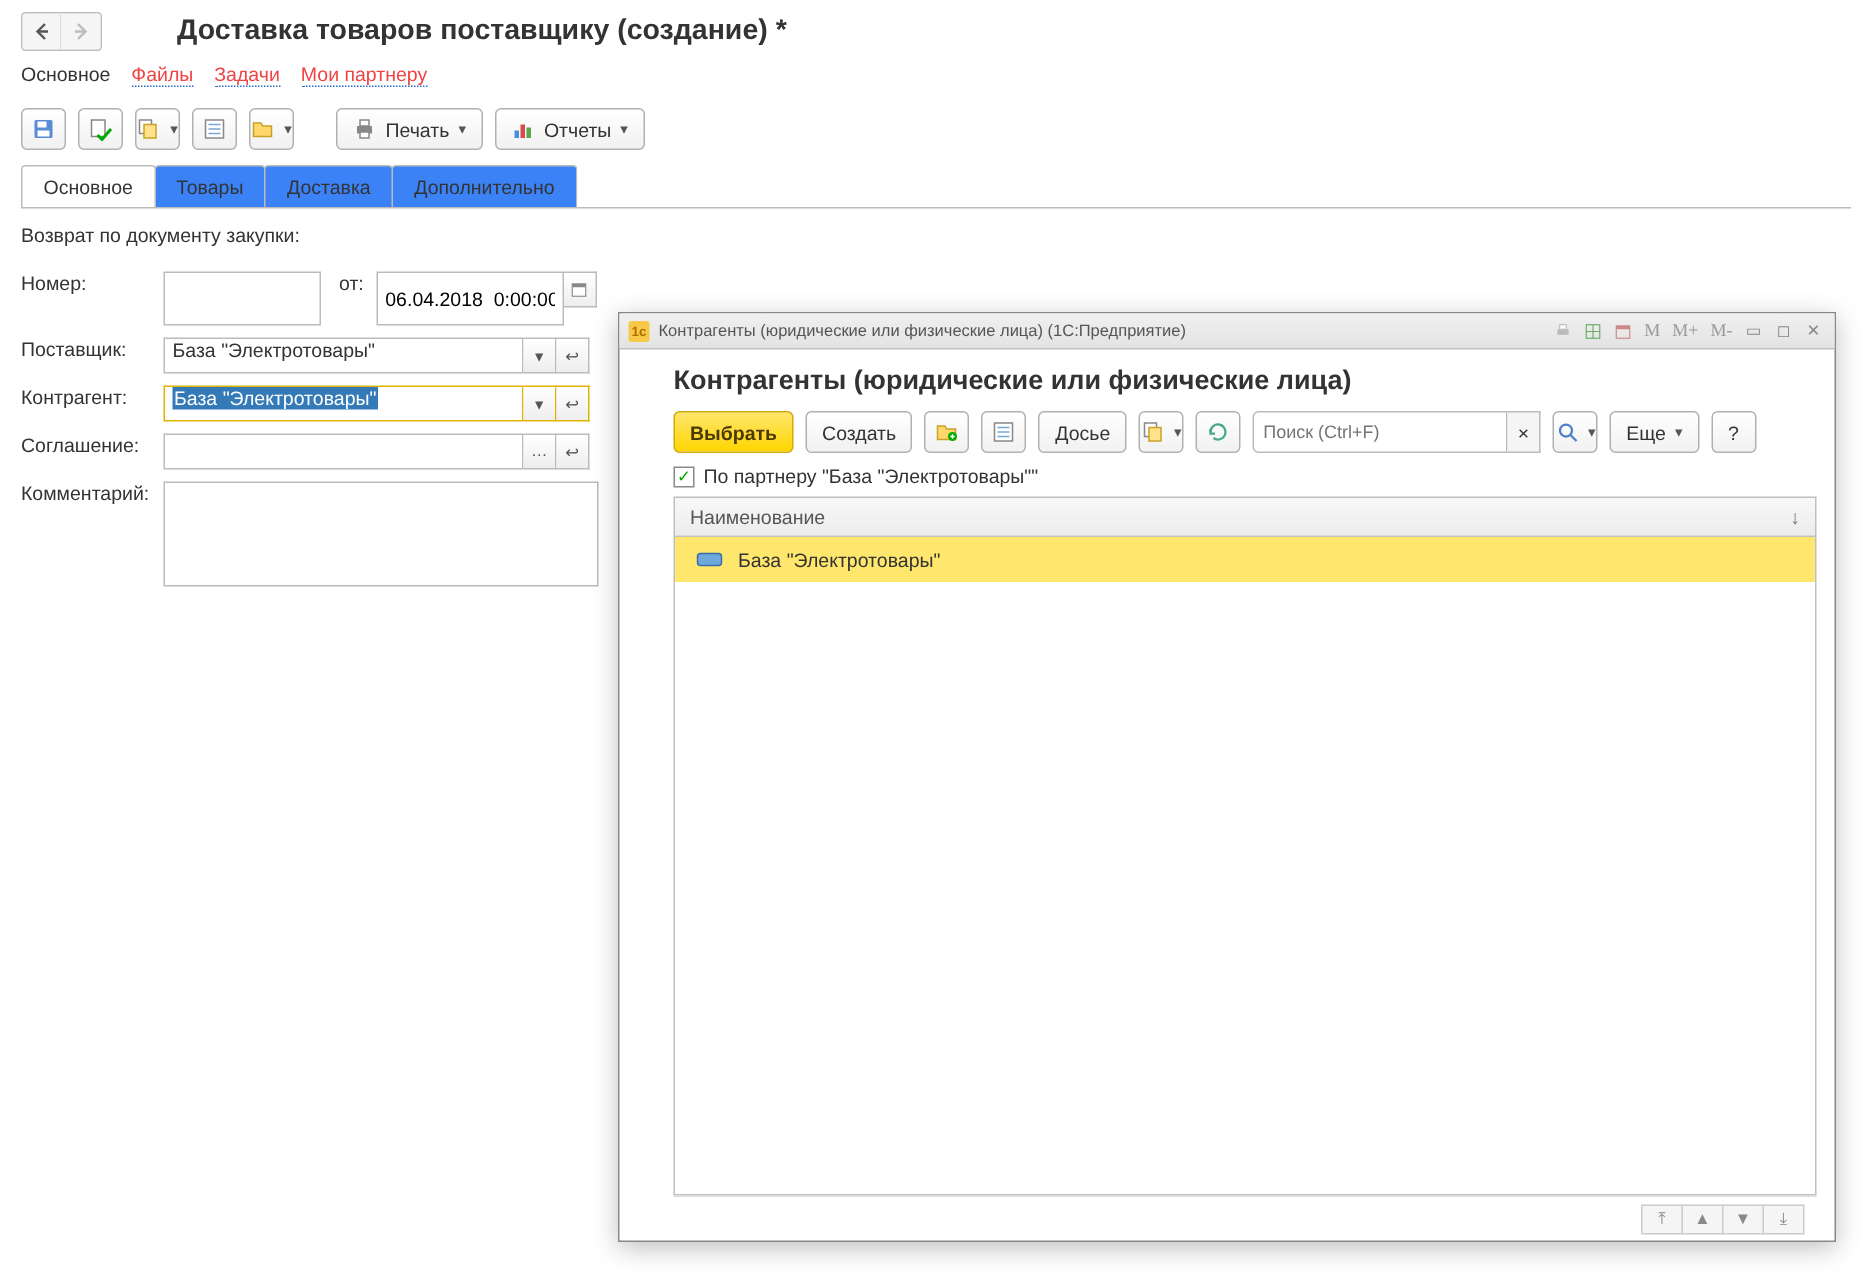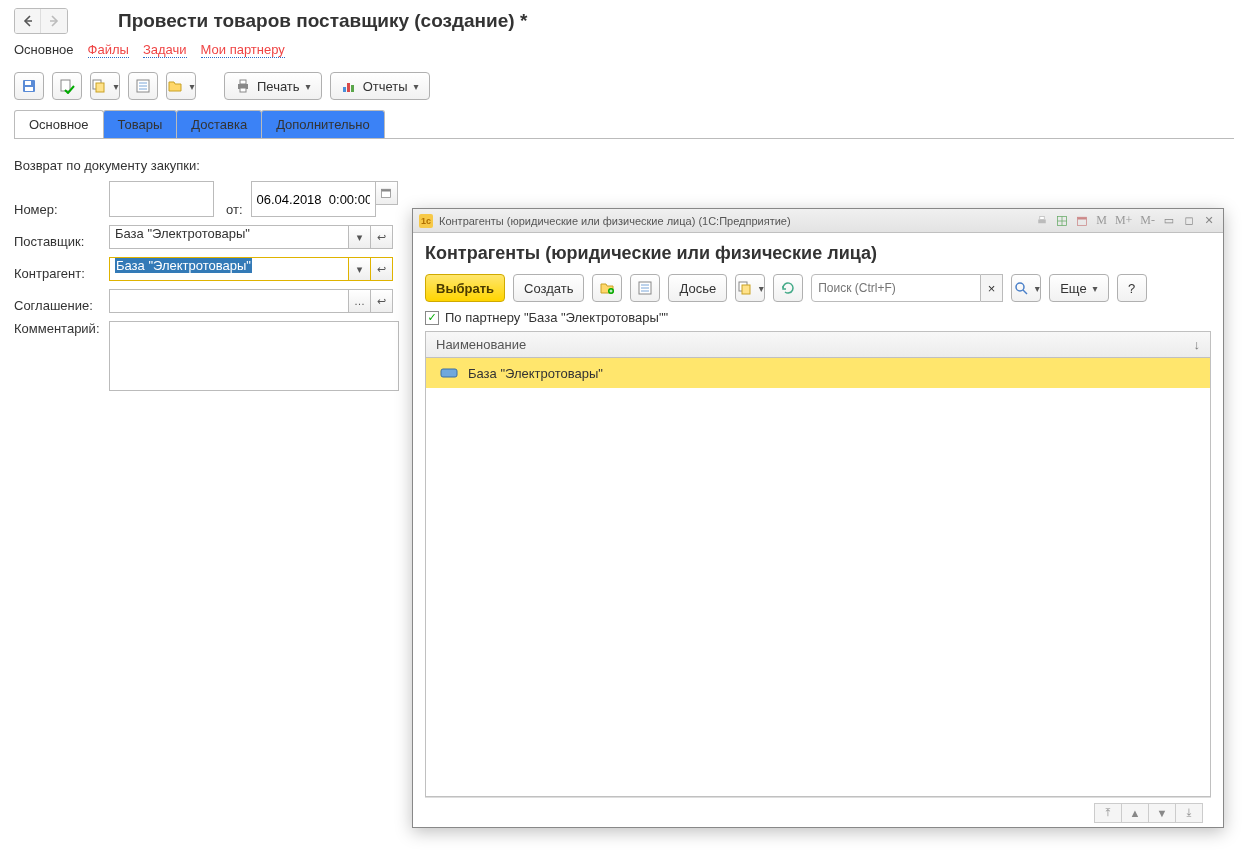--- a/index.html
+++ b/index.html
@@ -27,21 +27,21 @@
 
   .icon-svg { width:16px; height:16px; display:inline-block; flex-shrink:0; }
 
   
   .tabs { display:flex; border-bottom:1px solid #bbb; margin:0 14px; }
   .tab { padding:6px 14px; border:1px solid #bbb; border-bottom:none; background:#3b82f6; margin-right:-1px; cursor:pointer; color:#333; border-radius:3px 3px 0 0; }
   .tab.active { background:#fff; position:relative; z-index:1; }
 
   
   .form-area { padding:10px 14px; }
-  .form-row { display:flex; align-items:flex-end; margin-bottom:8px; min-height:24px; }
+  .form-row { display:flex; align-items:flex-start; margin-bottom:8px; min-height:24px; }
   .form-label { width:95px; font-size:13px; color:#333; flex-shrink:0; }
   .form-row.wide .form-label { width:185px; }
 
   .text-input { height:36px; border:1px solid #bbb; background:#fff; padding:12px 5px; font-size:13px; }
   .ref-wrap { display:flex; }
   .ref-input { height:24px; border:1px solid #bbb; padding:0 5px; font-size:13px; background:#fff; width:240px; }
   .ref-input.focused { background:#fff; color:#000; border-color:#dfb300; }
   .ref-input.focused .seltext { background:#337ab7; color:#fff; padding:0 1px; }
   .ref-btn { width:22px; height:24px; border:1px solid #bbb; border-left:none; display:flex; align-items:center; justify-content:center; background:linear-gradient(#fff,#eee); cursor:pointer; font-size:11px; color:#555; }
   .ref-wrap.focused .ref-input, .ref-wrap.focused .ref-btn { border-color:#dfb300; }
@@ -50,21 +50,21 @@
 
   
   .popup { position:absolute; left:412px; top:208px; width:812px; height:620px; background:#fff; border:1px solid #888; box-shadow:0 4px 16px rgba(0,0,0,.25); display:flex; flex-direction:column; }
   .popup-titlebar { height:24px; background:linear-gradient(#f0f0f0,#e3e3e3); border-bottom:1px solid #c0c0c0; display:flex; align-items:center; padding:0 6px; font-size:11px; color:#555; }
   .popup-titlebar .logo { width:14px; height:14px; background:#f7c948; border-radius:2px; display:flex; align-items:center; justify-content:center; font-size:9px; color:#b07000; font-weight:bold; margin-right:6px; }
   .popup-titlebar .title-txt { flex:1; }
   .tb-icons { display:flex; align-items:center; gap:4px; }
   .tb-icon { width:16px; height:16px; display:flex; align-items:center; justify-content:center; color:#888; font-size:11px; cursor:pointer; }
   .tb-m { font-family:"Times New Roman",serif; font-size:12px; padding:0 2px; color:#999; }
 
-  .popup-body { flex:1; display:flex; flex-direction:column; padding:10px 12px 0; overflow:hidden; }
+  .popup-body { flex:1; display:flex; flex-direction:column; padding:10px 12px 0; overflow:hidden;margin-left:24px; }
   .popup-heading { font-size:18px; font-weight:bold; color:#333; margin-bottom:10px; }
   .popup-toolbar { display:flex; align-items:center; gap:8px; margin-bottom:8px; }
   .search-wrap { position:relative; display:flex; }
   .search-input { height:28px; width:170px; border:1px solid #bbb; border-radius:4px 0 0 4px; padding:0 22px 0 6px; font-size:12px; color:#888; background:#fff; }
   .search-clear { width:22px; height:28px; border:1px solid #bbb; border-left:none; display:flex; align-items:center; justify-content:center; background:#f5f5f5; cursor:pointer; }
 
   .chk-row { display:flex; align-items:center; gap:6px; margin-bottom:6px; font-size:13px; color:#333; }
   .chk { width:14px; height:14px; border:1px solid #888; display:inline-flex; align-items:center; justify-content:center; color:#0a0; font-size:11px; }
 
   .grid { flex:1; border:1px solid #c0c0c0; display:flex; flex-direction:column; overflow:hidden; }
@@ -89,21 +89,21 @@
           <line x1="5" y1="8" x2="12" y2="8" stroke="#555" stroke-width="1.6"></line>
         </svg>
       </div>
     <div class="nav-btn">
         <svg class="icon-svg" viewBox="0 0 16 16">
           <path d="M6 3 L11 8 L6 13" stroke="#bbb" stroke-width="1.6" fill="none"></path>
           <line x1="4" y1="8" x2="11" y2="8" stroke="#bbb" stroke-width="1.6"></line>
         </svg>
       </div>
   </div>
-  <div class="page-title">Провести товаров поставщику (создание) *</div>
+  <div class="page-title">Доставка товаров поставщику (создание) *</div>
 </div>
 
 <div class="section-nav">
   <span class="item active">Основное</span>
   <span class="item">Файлы</span>
   <span class="item">Задачи</span>
   <span class="item">Мои партнеру</span>
 </div>
 
 <div class="toolbar">

